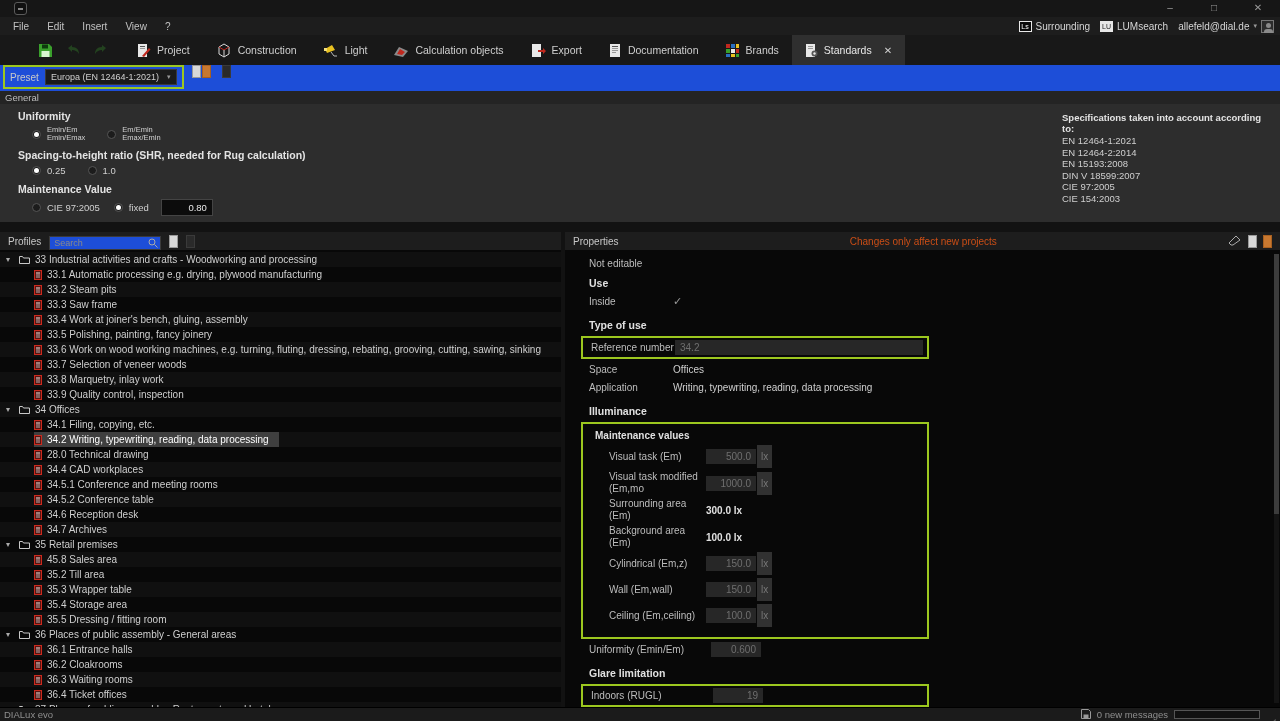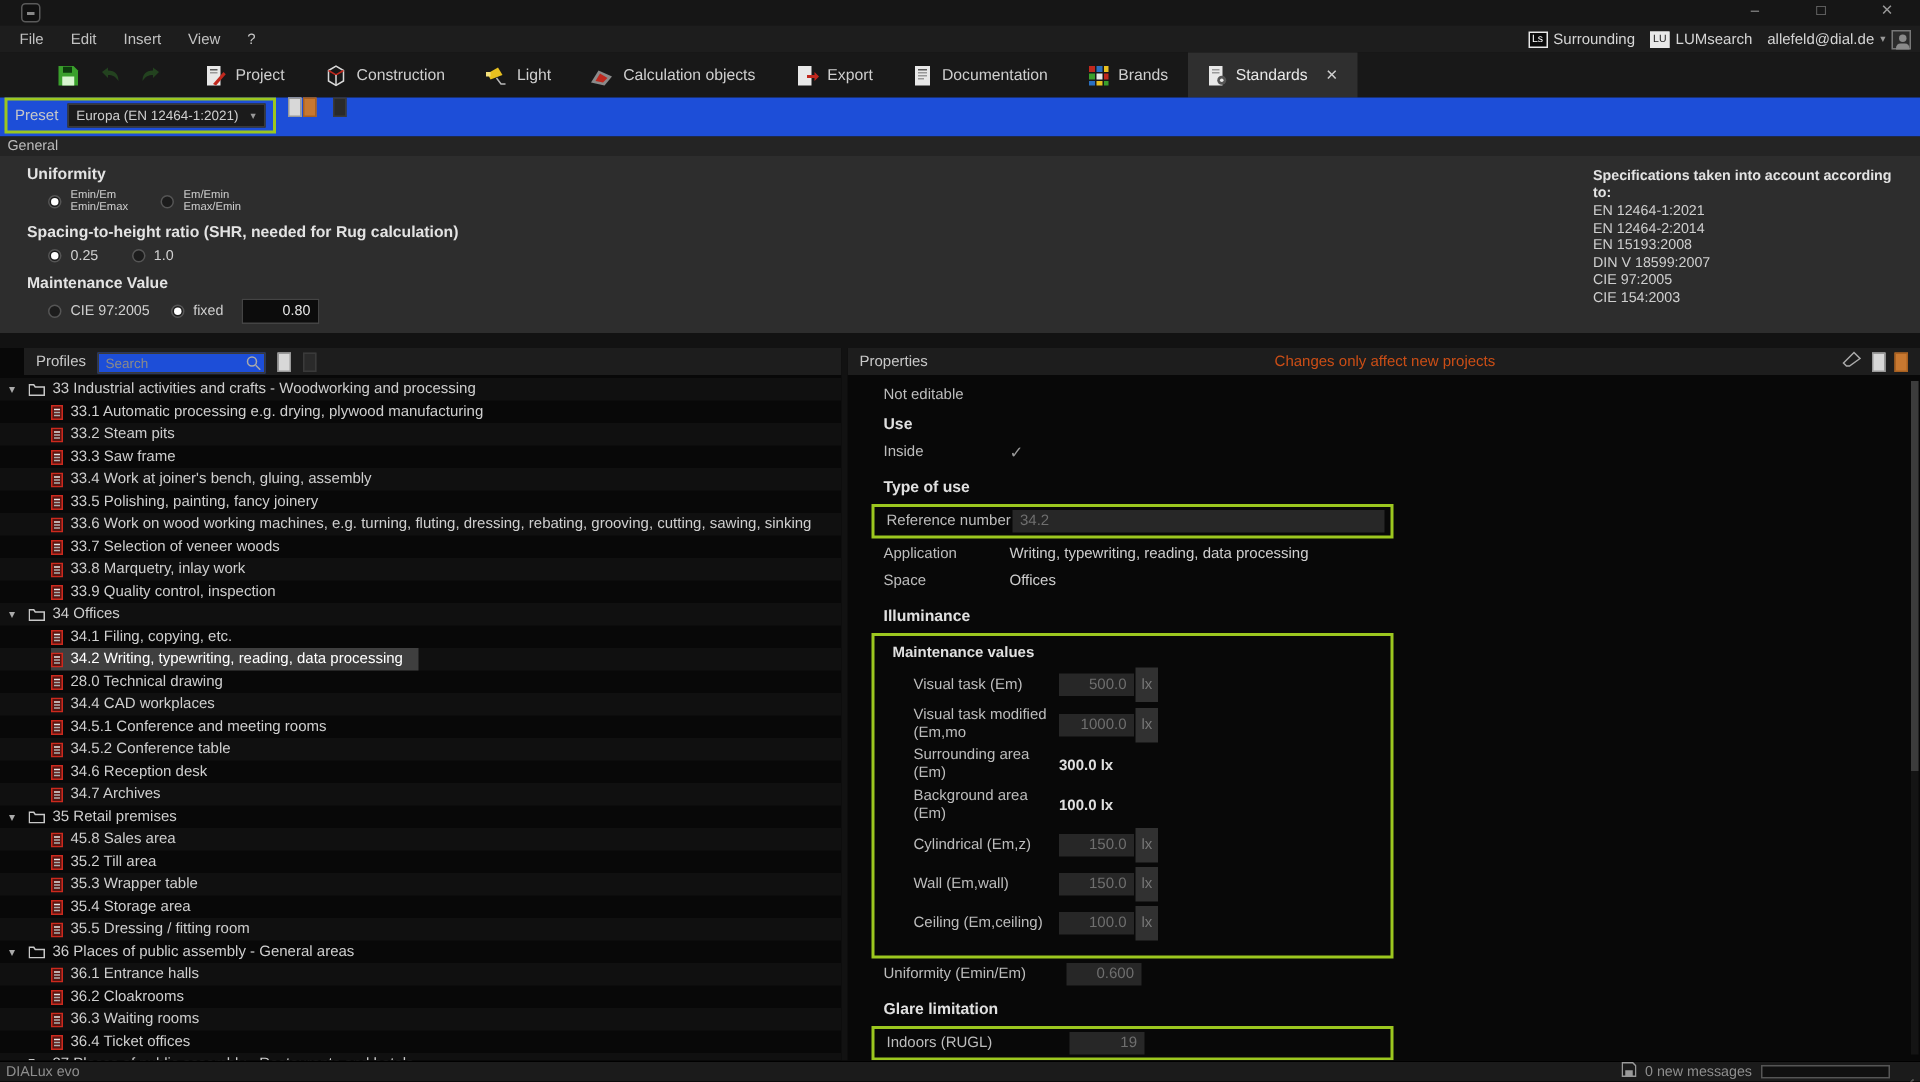--- a/index.html
+++ b/index.html
@@ -68,21 +68,21 @@
   .radio.selected::after { content:""; position:absolute; left:1px; top:1px; width:5px; height:5px; border-radius:50%; background:#fff; }
   .frac { font-size:7.5px; line-height:8px; color:#d0d0d0; }
   .mv-input { width:52px; background:#0c0c0c; border:1px solid #444; color:#e8e8e8;
     font-size:9.5px; text-align:right; padding:2px 5px; margin-left:6px; }
   .specs { position:absolute; right:18px; top:8px; width:200px; }
   .specs-title { font-size:9.5px; font-weight:bold; color:#e3e3e3; margin-bottom:1px; }
   .spec-item { font-size:9.5px; color:#cfcfcf; line-height:11.5px; }
 
   
   .panel { position:absolute; top:232px; bottom:14px; background:#080808; overflow:hidden; }
-  .panel.left { left:0; width:561px;padding-left:16px; }
+  .panel.left { left:0; width:561px; }
   .panel.right { left:565px; right:0; }
   .panel-header { height:18px; background:#1d1d1d; display:flex; align-items:center; padding:0 8px; gap:8px; }
   .panel-title { font-size:10px; color:#c8c8c8; }
   .search-wrap { position:relative; }
   .search-input { width:112px; height:14px; background:#1d4ed8; border:1px solid #3a3a3a;
     color:#bbb; font-size:9px; padding:0 16px 0 4px; font-family:"Liberation Sans",sans-serif; }
   .search-input::placeholder { color:#8a8a8a; }
   .search-icon { position:absolute; right:3px; top:2px; }
   .notice { flex:1; text-align:center; font-size:10px; color:#cb4e16; }
   .hdr-icons { display:flex; align-items:center; gap:6px; margin-left:auto; }
@@ -791,29 +791,29 @@
             <div class="prop-section-title">Type of use</div>
             <div class="hl-box row-hl">
               <div class="prop-row field wide-row">
                 <div class="prop-label">Reference number</div>
                 <div class="prop-value">
                   <span class="prop-field wide">34.2</span>
                 </div>
               </div>
             </div>
             <div class="prop-row text">
+              <div class="prop-label">Space</div>
+              <div class="prop-value">
+                <span class="prop-text">Offices</span>
+              </div>
+            </div>
+            <div class="prop-row text">
               <div class="prop-label">Application</div>
               <div class="prop-value">
                 <span class="prop-text">Writing, typewriting, reading, data processing</span>
-              </div>
-            </div>
-            <div class="prop-row text">
-              <div class="prop-label">Space</div>
-              <div class="prop-value">
-                <span class="prop-text">Offices</span>
               </div>
             </div>
           </div>
           <div class="prop-section">
             <div class="prop-section-title">Illuminance</div>
             <div class="prop-group hl-box">
               <div class="prop-group-title">Maintenance values</div>
               <div class="prop-row field">
                 <div class="prop-label">Visual task (Em)</div>
                 <div class="prop-value">

